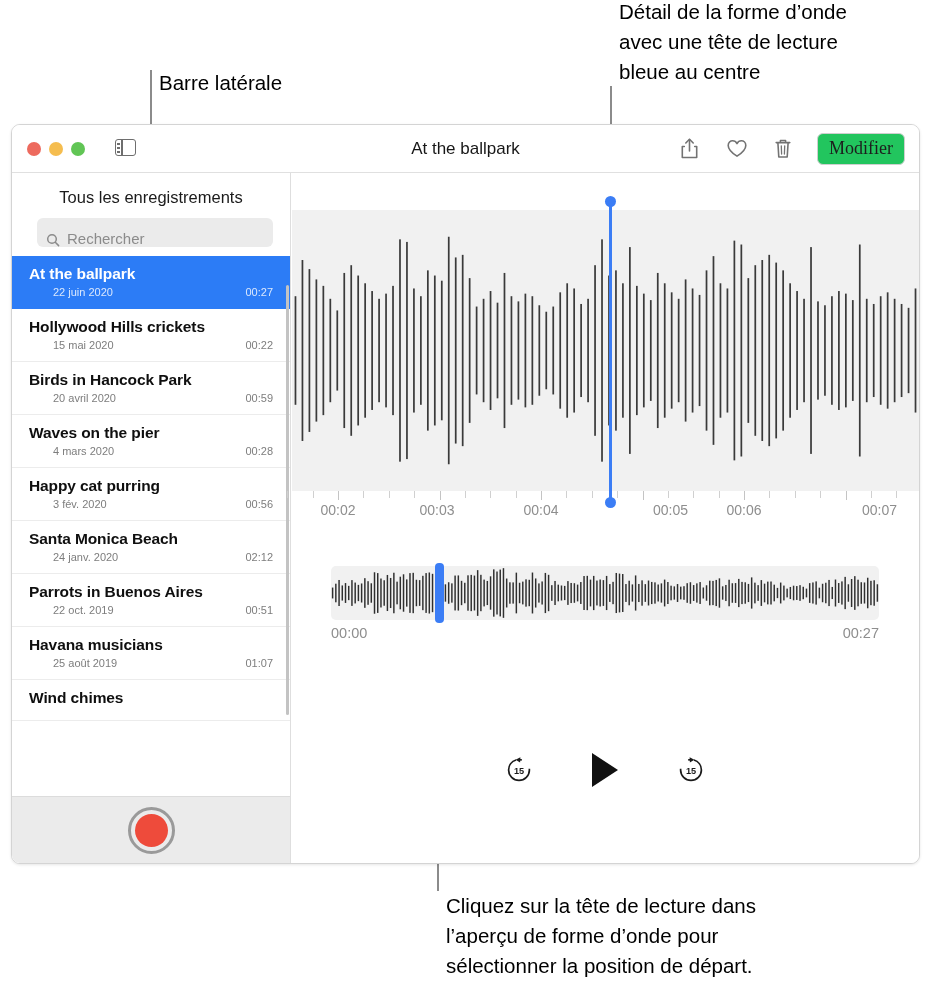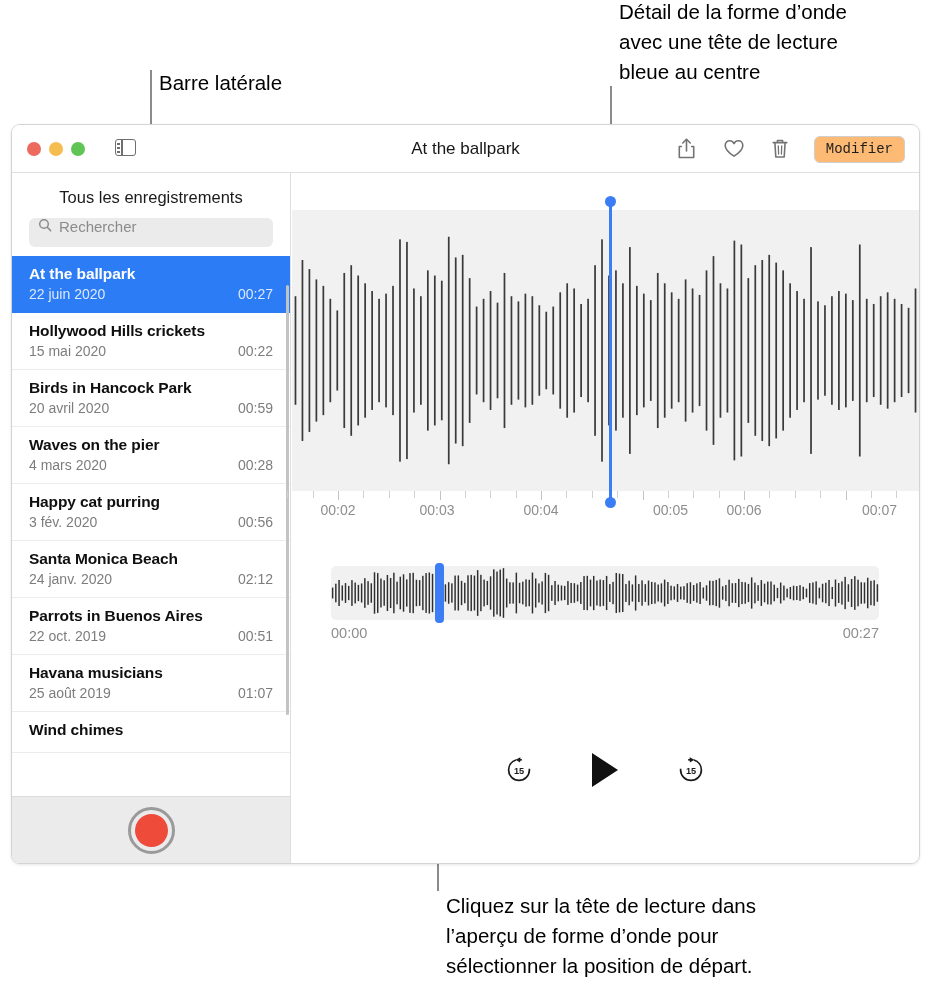--- a/index.html
+++ b/index.html
@@ -80,23 +80,23 @@
     text-align: center; font-size: 17px; color: #171717;
   }
 
   #tb-actions {
     position: absolute; right: 14px; top: 8px;
     display: flex; align-items: center; gap: 26px; height: 32px;
   }
   .tb-ico { width: 21px; height: 24px; display: block; }
   .tb-ico svg { display: block; }
   #btn-modifier {
-    font-size: 14px; color: #1d1d1d;
-    background: #fdba74; border: 1px solid #cfcfcf; border-radius: 6px;
-    padding: 4px 11px 5px; font-family: Liberation Mono, monospace;
+    font-size: 18px; color: #1d1d1d;
+    background: #22c55e; border: 1px solid #cfcfcf; border-radius: 6px;
+    padding: 4px 11px 5px; font-family: Liberation Serif, serif;
     margin-left: -3px;
   }
 
   
   #body { position: relative; height: 691px; display: flex; }
 
   
   #sidebar {
     width: 279px; height: 100%;
     background: #ffffff;
@@ -104,42 +104,42 @@
     position: relative; overflow: hidden;
   }
   #sidebar-title {
     text-align: center; font-size: 16.5px; color: #1b1b1b;
     padding: 15px 0 11px;
   }
   #search-wrap { padding: 0 17px 9px; }
   #search-box {
     position: relative;
     height: 29px; background: #ebebeb; border-radius: 6px;
-    display: flex; align-items: flex-start; padding: 0 9px;
+    display: flex; align-items: flex-end; padding: 0 9px; margin-left: 8px;
   }
   #search-box svg { flex: none; margin-right: 7px; }
   #search-input {
     border: 0; background: transparent; outline: none;
     font-family: inherit; font-size: 15px; color: #8b8b8b; width: 100%;
   }
   #search-input::placeholder { color: #8b8b8b; }
 
   #rec-list { position: relative; }
   .rec-item {
     position: relative;
     padding: 9px 17px 10px;
     border-bottom: 1px solid #ececec;
   }
   .rec-item .r-name {
     font-size: 15.5px; font-weight: bold; color: #0f0f0f;
     letter-spacing: -0.1px; margin-bottom: 3px;
   }
   .rec-item .r-row { display: flex; justify-content: space-between; }
   .rec-item .r-date, .rec-item .r-dur {
-    font-size: 14px; color: #7d7d7d;
+    font-size: 11px; color: #7d7d7d; margin-left: 24px;
   }
   .rec-item.selected { background: #2C7CF6; border-bottom-color: #2C7CF6; }
   .rec-item.selected .r-name { color: #fff; }
   .rec-item.selected .r-date,
   .rec-item.selected .r-dur { color: #dbe8fd; }
 
   #sb-scroll {
     position: absolute; right: 1.5px; top: 112px;
     width: 3px; height: 430px; border-radius: 2px; background: #c3c3c3;
   }

